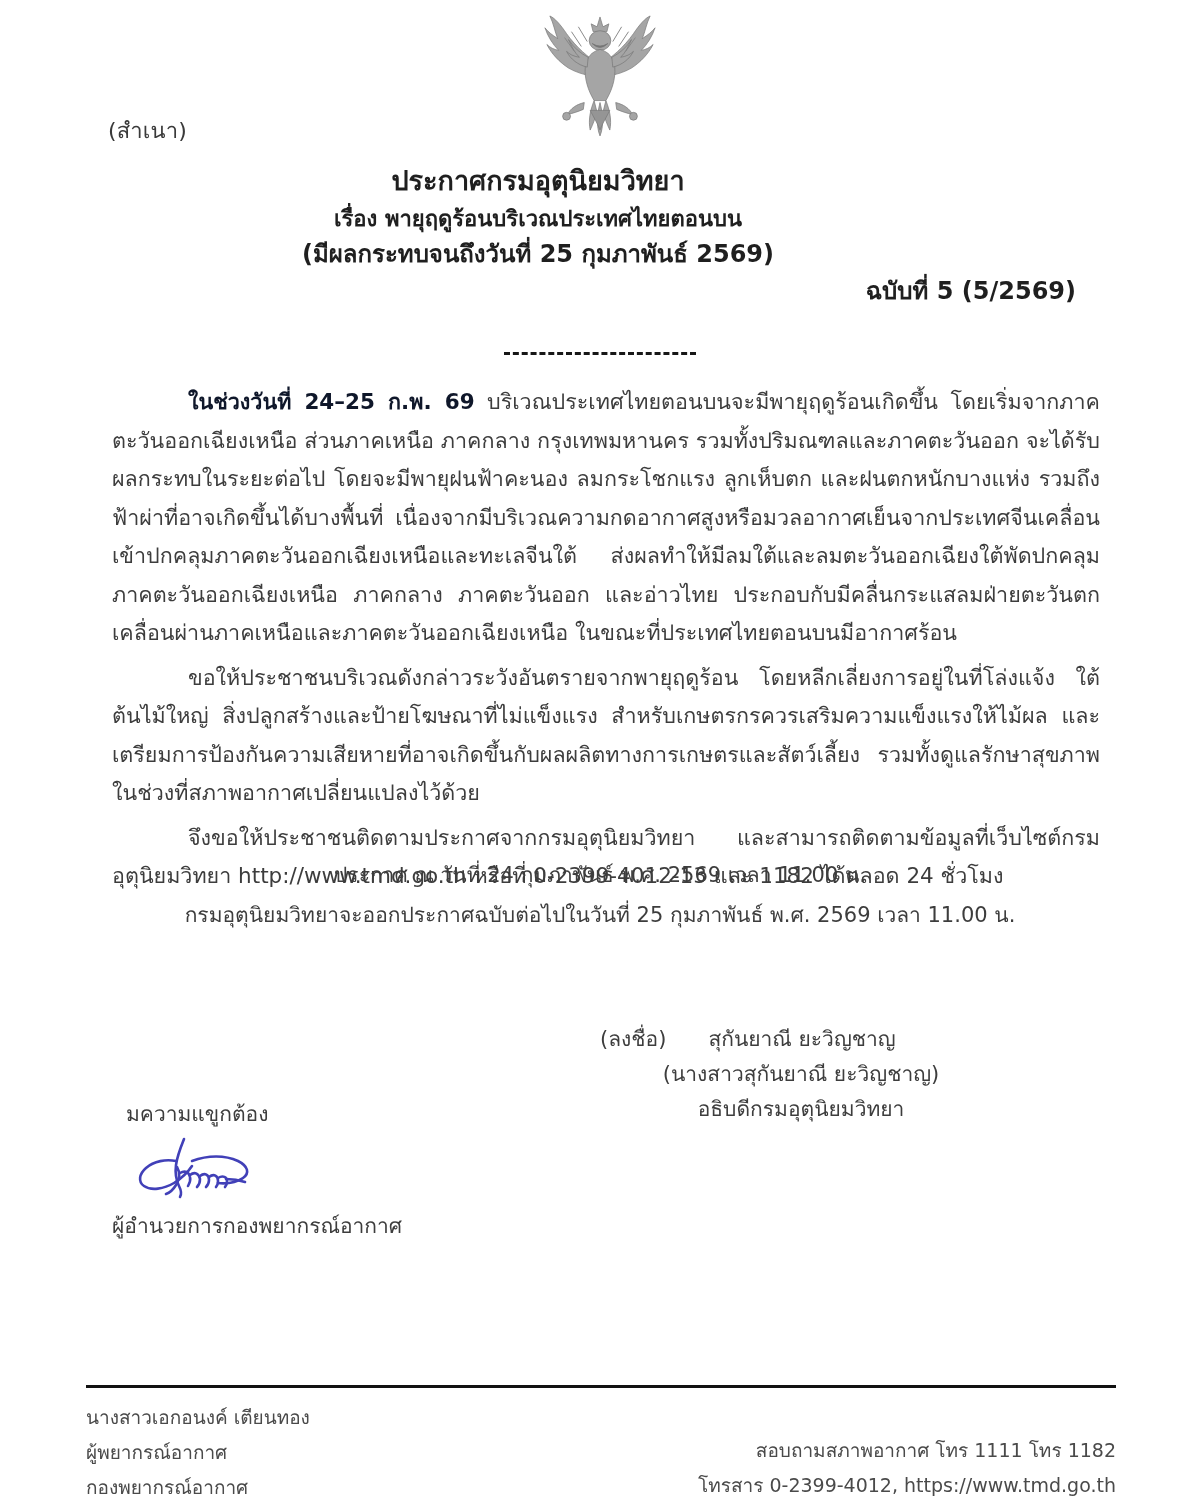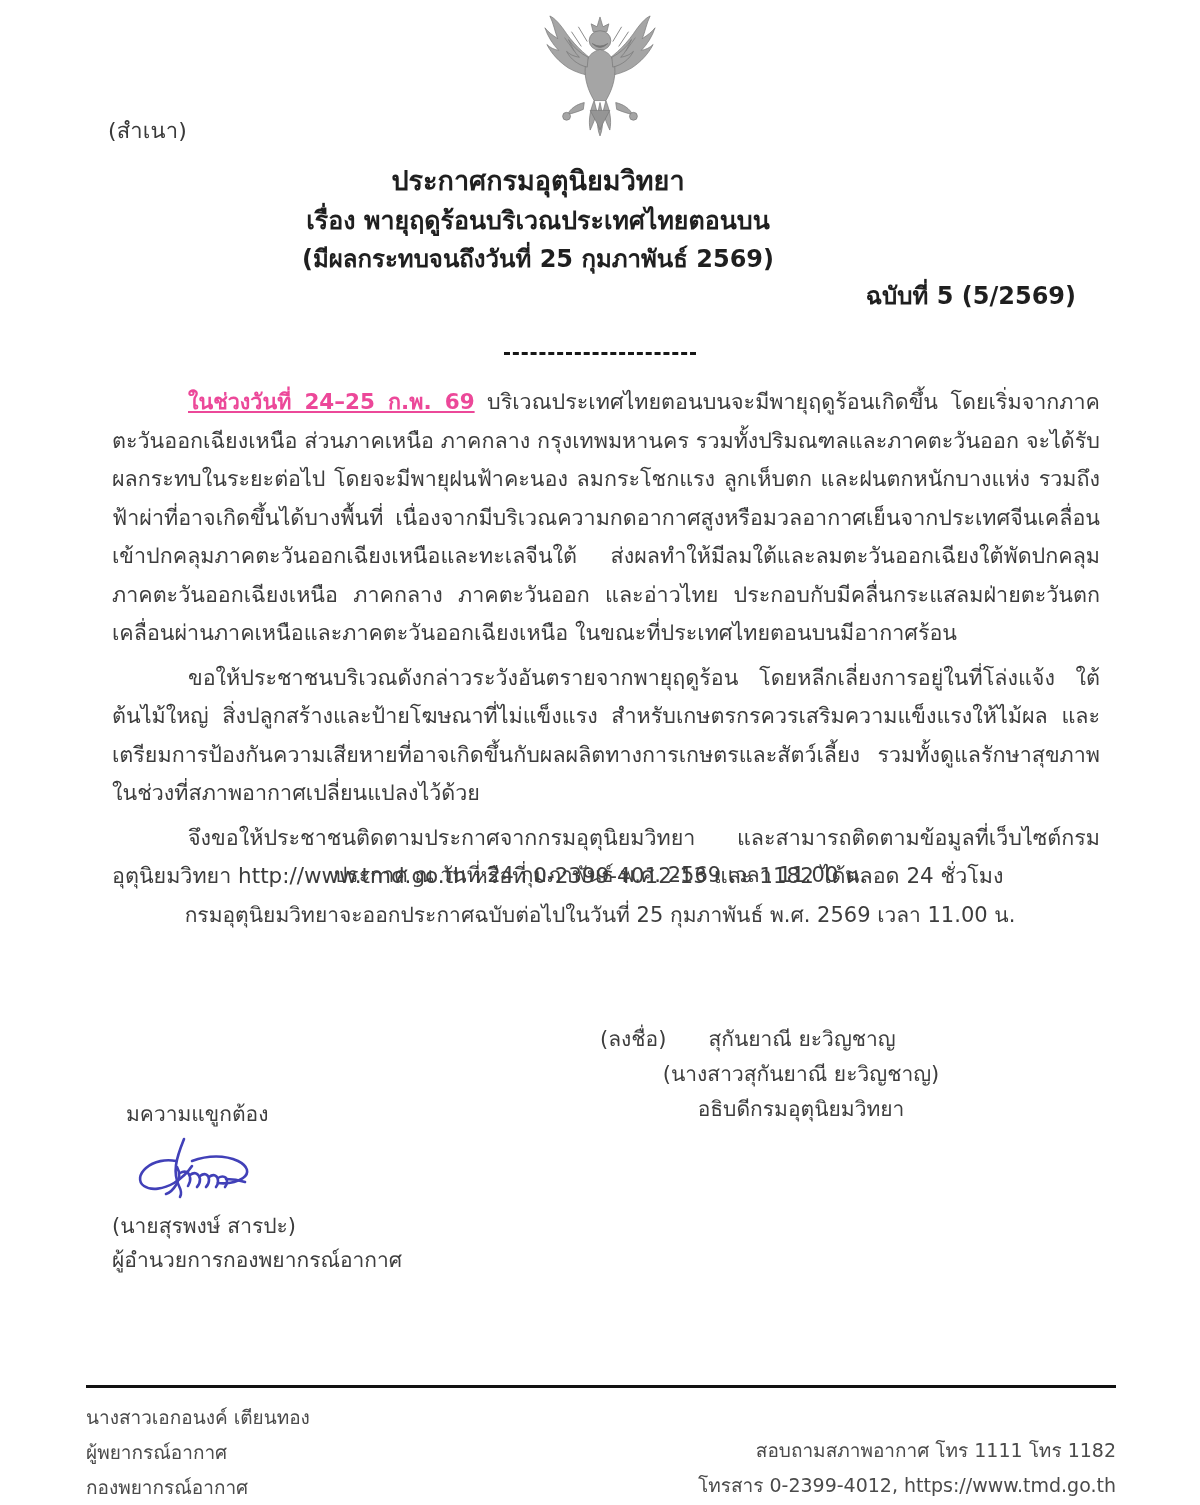--- a/index.html
+++ b/index.html
@@ -56,21 +56,21 @@
     left: 0;
     width: 1076px;
     text-align: center;
   }
   .heading .line {
     font-weight: bold;
     color: #1f1f1f;
     line-height: 1.55;
   }
   .heading .l1 { font-size: 27px; }
-  .heading .l2 { font-size: 25px; }
+  .heading .l2 { font-size: 22px; }
   .heading .l3 { font-size: 24px; }
   .heading .l4 { font-size: 24px; text-align: right; }
 
   .rule-dashed {
     position: absolute;
     top: 352px;
     left: 0;
     width: 1200px;
     display: flex;
     justify-content: center;
@@ -92,21 +92,21 @@
     color: #3d3d3d;
     text-align: justify;
   }
   .body-text p {
     margin: 0 0 6px 0;
     text-indent: 0;
   }
   .body-text p.indent {
     text-indent: 76px;
   }
-  .body-text b { color: #ec4899; font-weight: bold; text-decoration: underline; }
+  .body-text b { color: #0f172a; font-weight: bold; }
 
   
   .issued {
     position: absolute;
     top: 855px;
     left: 0;
     width: 1200px;
     text-align: center;
     font-size: 21px;
     line-height: 40px;
@@ -259,21 +259,20 @@
         <path d="M47 34 c4 7 2 13 -1 18 c-3 5 -7 8 -10 9"></path>
         <path d="M50 40 c5 -3 9 -1 10 4 c1 4 -1 7 -2 9"></path>
         <path d="M60 42 c5 -4 9 -1 10 4 c0 4 -2 7 -3 8"></path>
         <path d="M70 43 c5 -4 9 -1 9 4 c0 3 -2 6 -3 7"></path>
         <path d="M79 44 c5 -4 9 -1 9 4 c0 3 -1 5 -2 6"></path>
         <path d="M88 45 c5 -3 9 -1 9 3 c0 3 -1 5 -2 6"></path>
         <path d="M62 28 C78 22 95 22 108 28 C118 33 120 40 113 45 C106 50 95 51 88 50"></path>
         <path d="M96 46 c6 0 13 1 19 3"></path>
       </g>
     </svg>
-    <div class="cert-name">(นายสุรพงษ์ สารปะ)</div>
     <div class="cert-title">ผู้อำนวยการกองพยากรณ์อากาศ</div>
   </div>
 
   <div class="footer-rule"></div>
   <div class="footer">
     <div class="left">
       <div class="row">นางสาวเอกอนงค์ เตียนทอง</div>
       <div class="row">ผู้พยากรณ์อากาศ</div>
       <div class="row">กองพยากรณ์อากาศ</div>
     </div>

